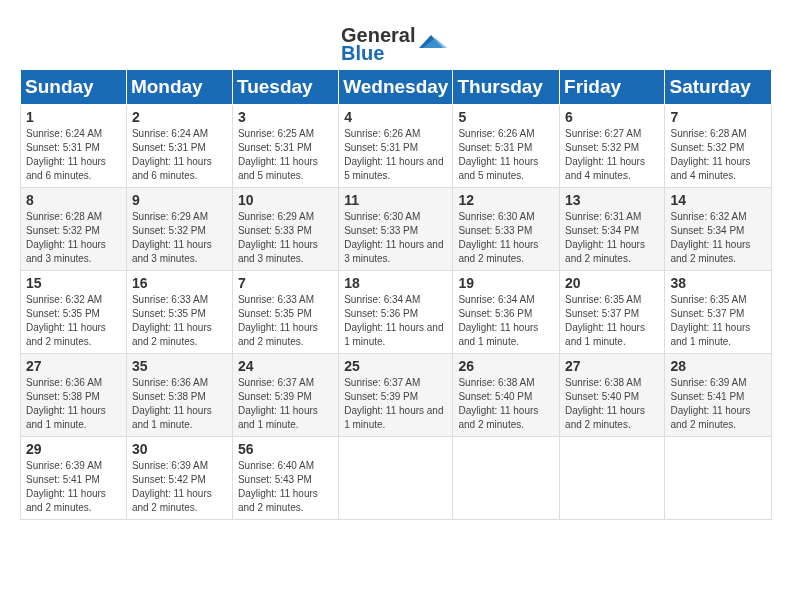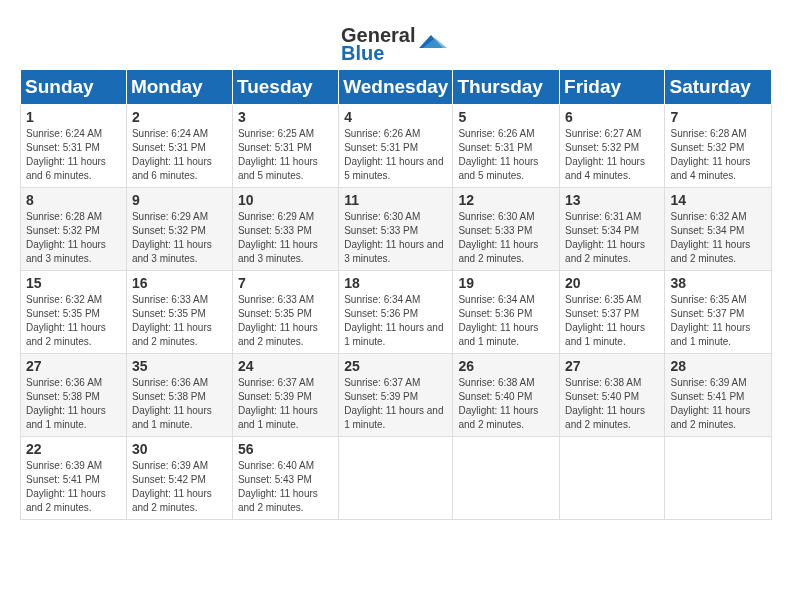--- a/index.html
+++ b/index.html
@@ -330,21 +330,21 @@
         <span class="day-num">28</span>
         <div class="day-info">
           Sunrise: 6:39 AM<br>
           Sunset: 5:41 PM<br>
           Daylight: 11 hours and 2 minutes.
         </div>
       </td>
       </tr>
       <tr>
         <td>
-        <span class="day-num">22</span>
+        <span class="day-num">29</span>
         <div class="day-info">
           Sunrise: 6:39 AM<br>
           Sunset: 5:41 PM<br>
           Daylight: 11 hours and 2 minutes.
         </div>
       </td>
         <td>
         <span class="day-num">30</span>
         <div class="day-info">
           Sunrise: 6:39 AM<br>

